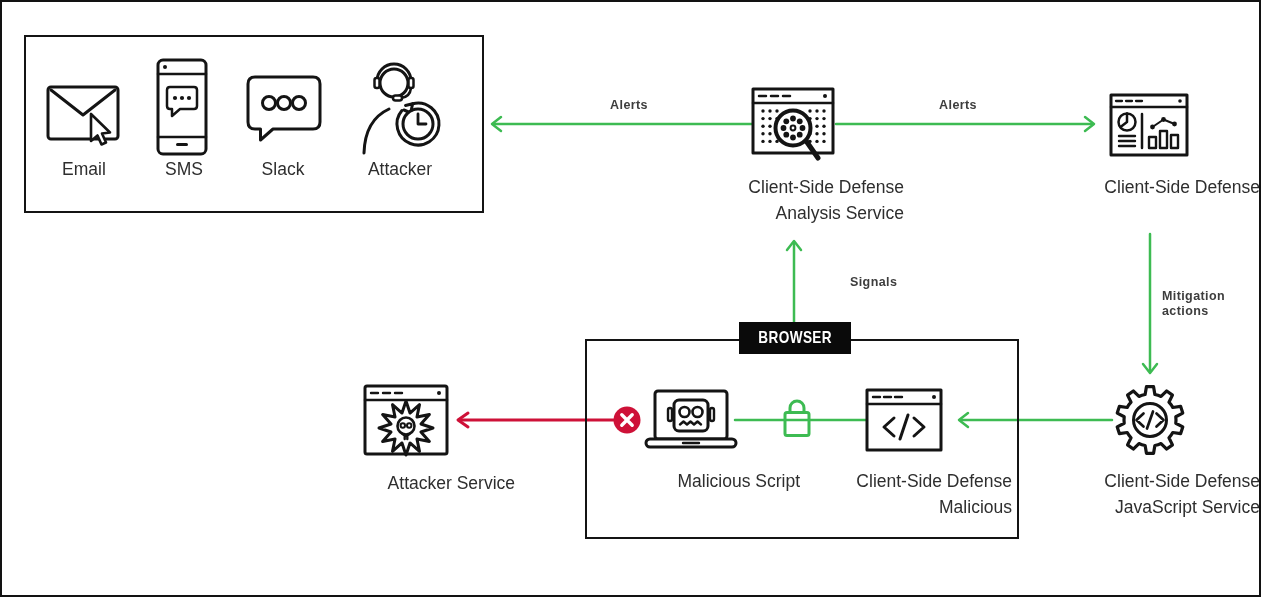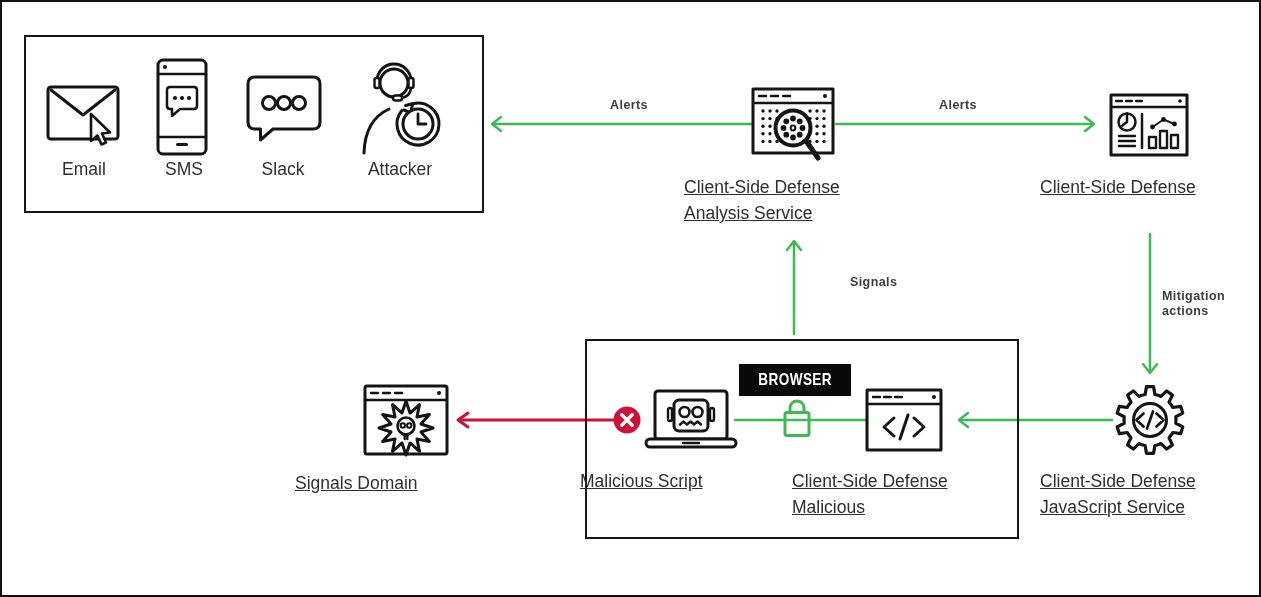--- a/index.html
+++ b/index.html
@@ -8,37 +8,37 @@
     border:2px solid #121212;background:var(--bg,#fff);overflow:hidden;
     font-family:"Liberation Sans", sans-serif;
   }
   svg{display:block;overflow:visible;}
   .s-ink{stroke:var(--ink,#111);fill:none;stroke-linecap:round;stroke-linejoin:round;}
   .f-white{fill:#fff;}
   .f-ink{fill:var(--ink,#111);stroke:none;}
   .s-green{stroke:var(--green,#3dbb52);fill:none;stroke-linecap:round;stroke-linejoin:round;}
   .s-red{stroke:var(--red,#ce1138);fill:none;stroke-linecap:round;stroke-linejoin:round;}
   .node-label{
-    position:absolute;width:220px;text-align:left;
-    font-size:17.5px;line-height:26px;color:var(--label,#2f2f2f);z-index:4;text-decoration:underline;
+    position:absolute;width:220px;text-align:right;
+    font-size:17.5px;line-height:26px;color:var(--label,#2f2f2f);z-index:4;
   }
   .notif-label{
     position:absolute;width:110px;text-align:center;
     font-size:17.5px;color:var(--label,#2f2f2f);z-index:4;
   }
   .edge-label{
     position:absolute;font-size:12.5px;font-weight:700;letter-spacing:.4px;
     color:var(--edge_label,#3d3d3d);z-index:4;line-height:15px;
   }
   .edge-label.center{width:120px;text-align:center;}
   .box{position:absolute;border:2px solid #141414;background:transparent;z-index:1;}
   .browser-tab{
     position:absolute;left:737px;top:320px;width:112px;height:32px;
     background:var(--browser_bg,#0a0a0a);color:var(--browser_text,#fff);
-    display:flex;align-items:center;justify-content:center;z-index:3;margin-top:42px;
+    display:flex;align-items:center;justify-content:center;z-index:3;
   }
   .browser-tab span{
     font-weight:700;font-size:17px;letter-spacing:.5px;
     transform:scaleX(.8);transform-origin:center;
   }
   .icon{position:absolute;z-index:2;}
   .arrows{position:absolute;left:0;top:0;z-index:1;}
 </style>
 </head>
 <body>
@@ -256,21 +256,21 @@
     <rect x="3" y="3" width="82" height="68" rx="2" class="s-ink f-white" stroke-width="3"></rect>
     <path class="s-ink" stroke-width="2.5" d="M3 17 H85"></path>
     <path class="s-ink" stroke-width="2.4" d="M9 10 h7 M21 10 h7 M33 10 h7"></path>
     <circle cx="77" cy="10" r="2" class="f-ink"></circle>
     <path class="s-ink f-white" stroke-width="3" d="M44.00,18.00 L48.01,30.03 L57.50,21.62 L54.96,34.04 L67.38,31.50 L58.97,40.99 L71.00,45.00 L58.97,49.01 L67.38,58.50 L54.96,55.96 L57.50,68.38 L48.01,59.97 L44.00,72.00 L39.99,59.97 L30.50,68.38 L33.04,55.96 L20.62,58.50 L29.03,49.01 L17.00,45.00 L29.03,40.99 L20.62,31.50 L33.04,34.04 L30.50,21.62 L39.99,30.03 Z"></path>
     <circle cx="44" cy="43" r="8.5" class="s-ink f-white" stroke-width="2.6"></circle>
     <circle cx="40.8" cy="42.5" r="2.2" class="s-ink" stroke-width="2"></circle>
     <circle cx="47.2" cy="42.5" r="2.2" class="s-ink" stroke-width="2"></circle>
     <path class="s-ink" stroke-width="2.4" d="M40.5 51 Q44 54.5 47.5 51 M42.7 52.5 V56 M45.3 52.5 V56"></path>
   </svg>
-  <div class="node-label" style="left:293px;top:468px;">Signals Domain</div>
+  <div class="node-label" style="left:293px;top:468px;">Attacker Service</div>
 
   <svg class="icon" style="left:1108px;top:378px;" width="80" height="80" viewBox="0 0 80 80">
     <path class="s-ink f-white" stroke-width="3.2" d="M35.13,14.46 L36.43,6.69 L43.57,6.69 L44.87,14.46 A26 26 0 0 1 51.07,16.47 L51.07,16.47 L56.69,10.95 L62.47,15.15 L58.95,22.20 A26 26 0 0 1 62.78,27.47 L62.78,27.47 L70.58,26.31 L72.78,33.10 L65.79,36.74 A26 26 0 0 1 65.79,43.26 L65.79,43.26 L72.78,46.90 L70.58,53.69 L62.78,52.53 A26 26 0 0 1 58.95,57.80 L58.95,57.80 L62.47,64.85 L56.69,69.05 L51.07,63.53 A26 26 0 0 1 44.87,65.54 L44.87,65.54 L43.57,73.31 L36.43,73.31 L35.13,65.54 A26 26 0 0 1 28.93,63.53 L28.93,63.53 L23.31,69.05 L17.53,64.85 L21.05,57.80 A26 26 0 0 1 17.22,52.53 L17.22,52.53 L9.42,53.69 L7.22,46.90 L14.21,43.26 A26 26 0 0 1 14.21,36.74 L14.21,36.74 L7.22,33.10 L9.42,26.31 L17.22,27.47 A26 26 0 0 1 21.05,22.20 L21.05,22.20 L17.53,15.15 L23.31,10.95 L28.93,16.47 A26 26 0 0 1 35.13,14.46 Z"></path>
     <circle cx="40" cy="40" r="16.5" class="s-ink f-white" stroke-width="3"></circle>
     <path class="s-ink" stroke-width="2.7" d="M33.5 33.5 L26.5 40 L33.5 46.5 M46.5 33.5 L53.5 40 L46.5 46.5 M43 31.5 L37 48.5"></path>
   </svg>
   <div class="node-label" style="left:1038px;top:466px;">
     <span style="display:block">Client-Side Defense</span>
     <span style="display:block">JavaScript Service</span>
   </div>

